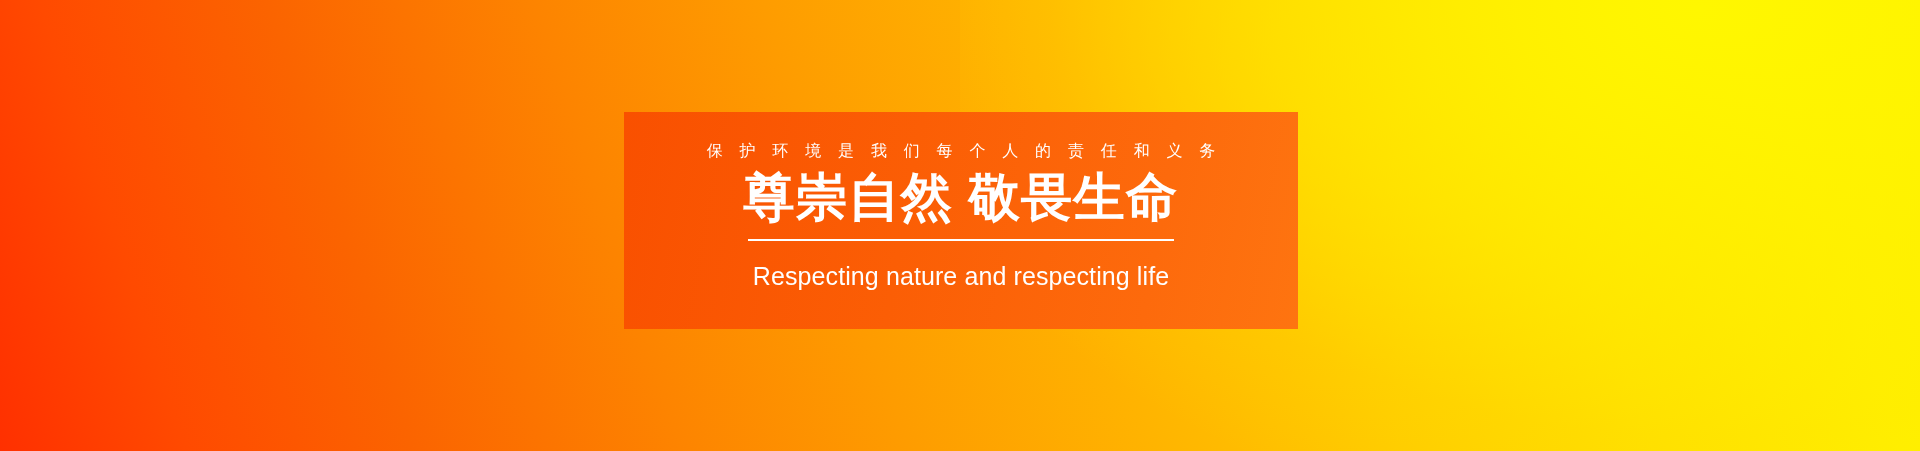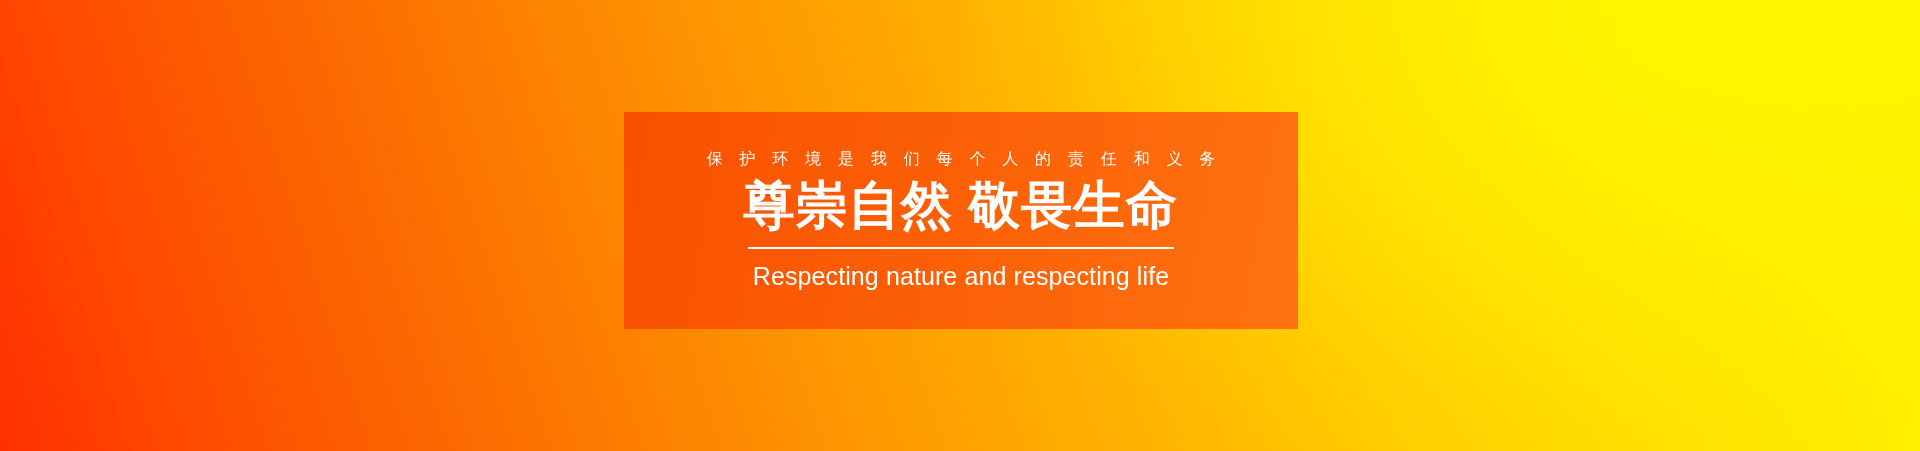--- a/index.html
+++ b/index.html
@@ -113,21 +113,21 @@
   }
 
   
   .subtitle {
     color: #ffffff;
     font-size: 25px;
     line-height: 1.12;
     font-weight: 400;
     letter-spacing: 0.1px;
     white-space: nowrap;
-    margin: 0;
+    margin: 8px;
     text-align: center;
   }
 </style>
 </head>
 <body>
 
 <div id="banner">
 
   <div class="panel">
     <div class="panel-inner">

